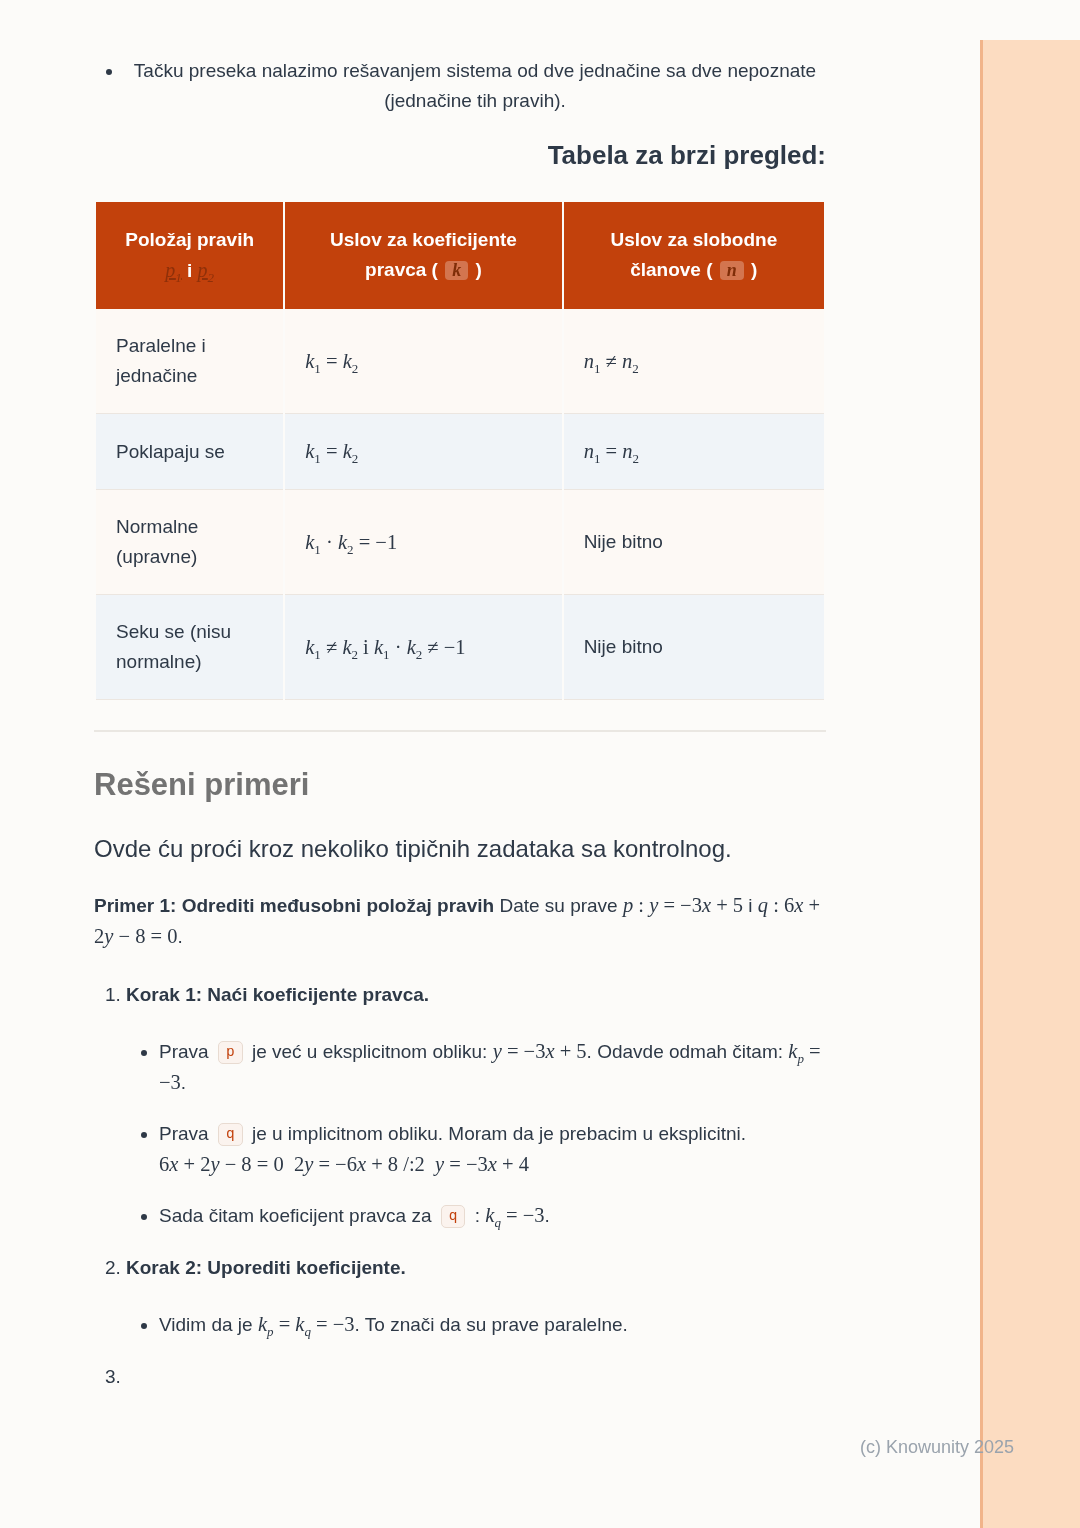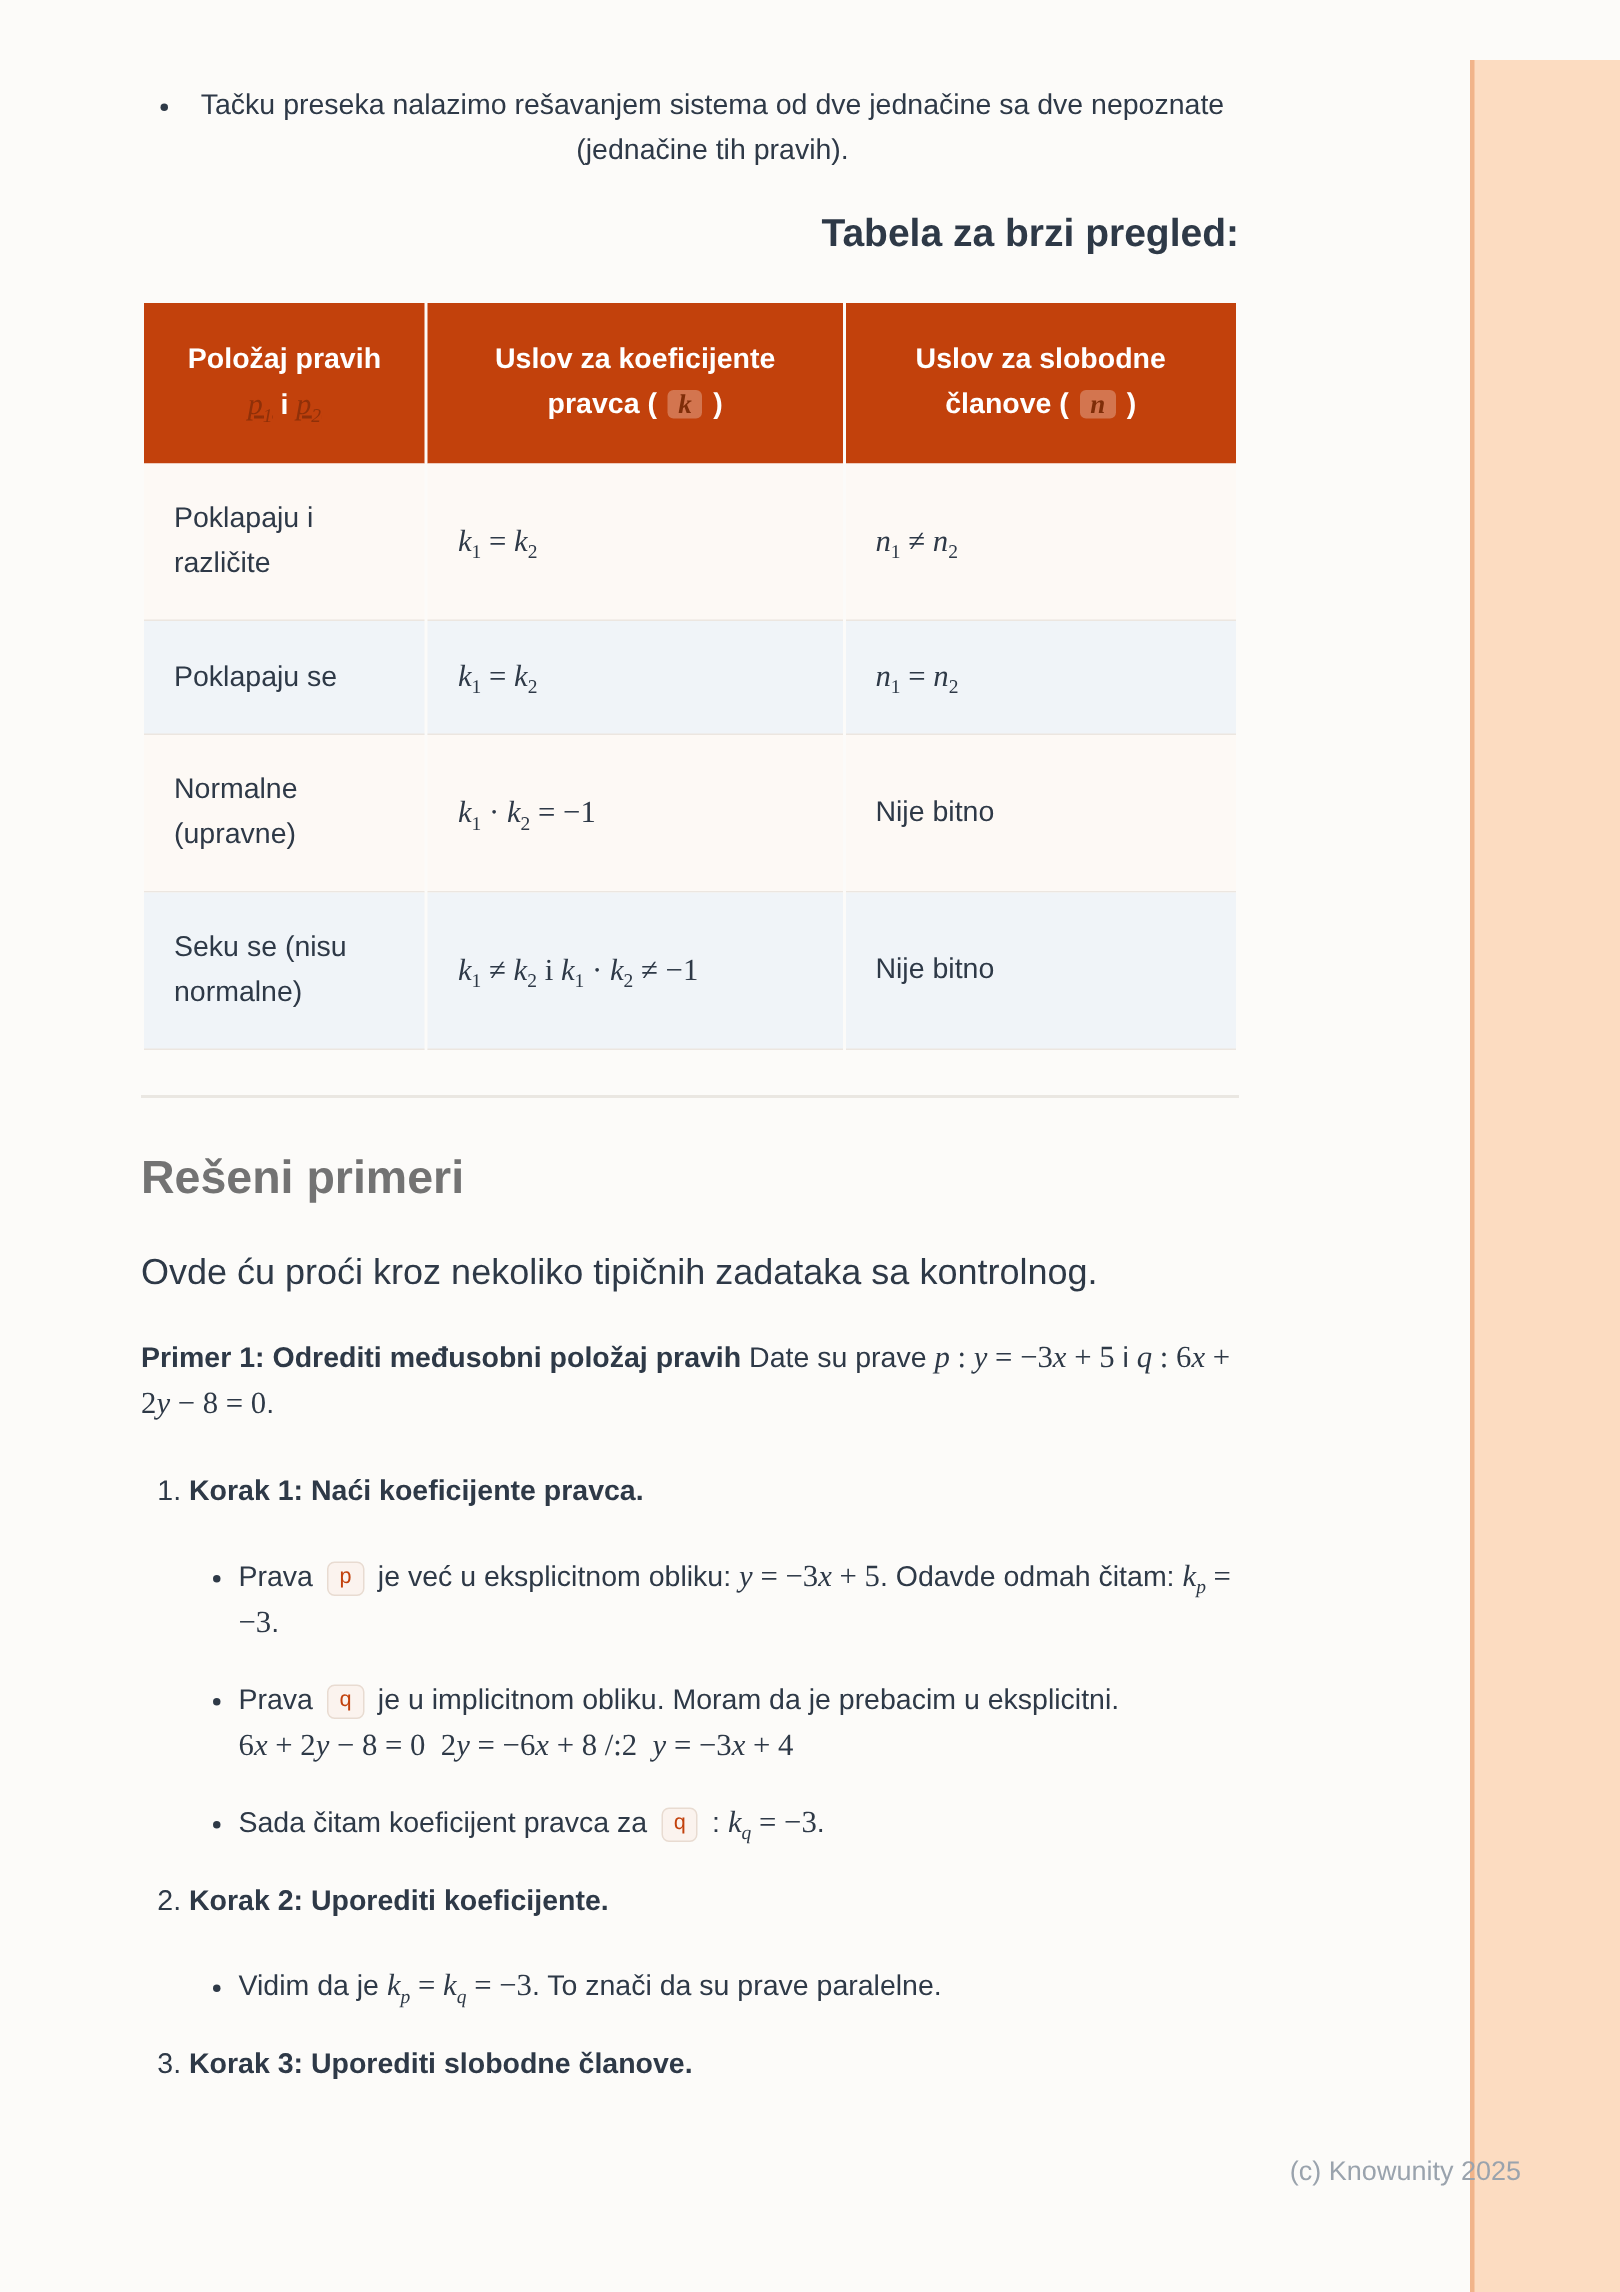--- a/index.html
+++ b/index.html
@@ -121,21 +121,21 @@
           <div class="th-sub">pravca ( <code>k</code> )</div>
         </th>
         <th>
           <div>Uslov za slobodne</div>
           <div class="th-sub">članove ( <code>n</code> )</div>
         </th>
       </tr>
     </thead>
     <tbody>
       <tr>
-        <td>Poklapaju i različite</td>
+        <td>Paralelne i jednačine</td>
         <td><span class="math"><i>k</i><sub>1</sub> = <i>k</i><sub>2</sub></span></td>
         <td><span class="math"><i>n</i><sub>1</sub> ≠ <i>n</i><sub>2</sub></span></td>
       </tr>
       <tr>
         <td>Poklapaju se</td>
         <td><span class="math"><i>k</i><sub>1</sub> = <i>k</i><sub>2</sub></span></td>
         <td><span class="math"><i>n</i><sub>1</sub> = <i>n</i><sub>2</sub></span></td>
       </tr>
       <tr>
         <td>Normalne (upravne)</td>
@@ -167,19 +167,18 @@
         <li>Sada čitam koeficijent pravca za <code>q</code> : <span class="math"><i>k</i><sub><i>q</i></sub> = −3</span>.</li>
       </ul>
     </li>
     <li>
       <span class="step-title">Korak 2: Uporediti koeficijente.</span>
       <ul class="sub-bullets">
         <li>Vidim da je <span class="math"><i>k</i><sub><i>p</i></sub> = <i>k</i><sub><i>q</i></sub> = −3</span>. To znači da su prave paralelne.</li>
       </ul>
     </li>
     <li>
-      <span class="step-title">Korak 3: Uporediti slobodne članove.</span>
     </li>
   </ol>
 
 </div>
 
 <div class="copyright">(c) Knowunity 2025</div>
 
 </body></html>

